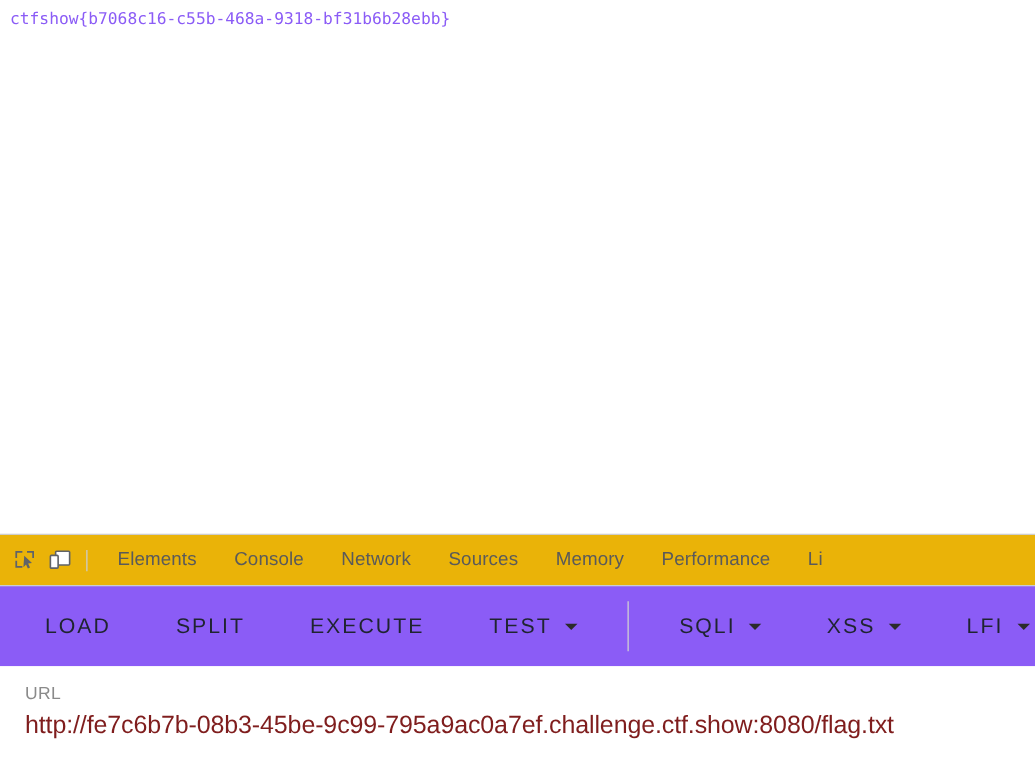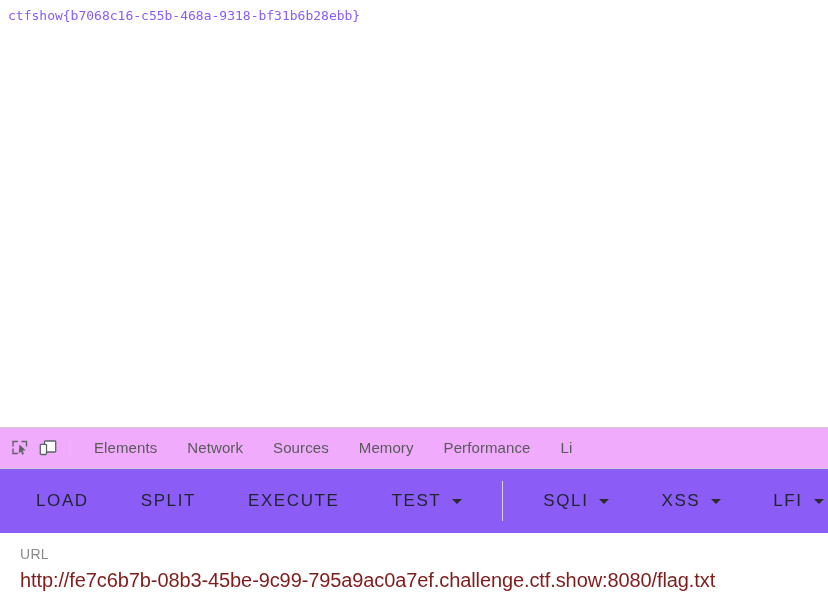--- a/index.html
+++ b/index.html
@@ -48,21 +48,21 @@
     height: 188px;
     background: #f3f3f3;
     border-top: 1px solid #cdcdcd;
     overflow: hidden;
   }
 
   
   #devtools-tabbar {
     position: relative;
     height: 41px;
-    background: #f0abfc;
+    background: #eab308;
     border-bottom: 1px solid #cacdd1;
     display: flex;
     align-items: center;
     padding-left: 6px;
     white-space: nowrap;
   }
 
   .dt-icon-btn {
     width: 28px;
     height: 28px;
@@ -192,20 +192,21 @@
     <div class="dt-icon-btn">
       <svg width="20" height="18" viewBox="0 0 20 18" aria-hidden="true">
         <rect x="6.5" y="2.0" width="11.2" height="11.0" rx="0.8" fill="#ffffff" stroke="#5f6368" stroke-width="1.3"></rect>
         <rect x="2.3" y="5.3" width="6.2" height="10.2" rx="0.8" fill="#ffffff" stroke="#5f6368" stroke-width="1.3"></rect>
       </svg>
     </div>
 
     <div class="dt-vsep"></div>
 
     <div class="dt-tab">Elements</div>
+    <div class="dt-tab">Console</div>
     <div class="dt-tab">Network</div>
     <div class="dt-tab">Sources</div>
     <div class="dt-tab">Memory</div>
     <div class="dt-tab">Performance</div>
     <div class="dt-tab">Li</div>
   </div>
 
   <div id="action-toolbar">
 
     <div class="tb-btn">

